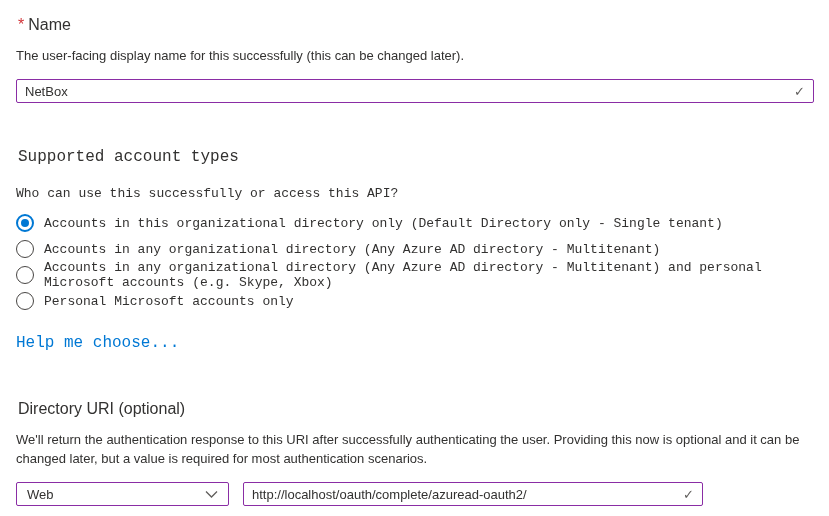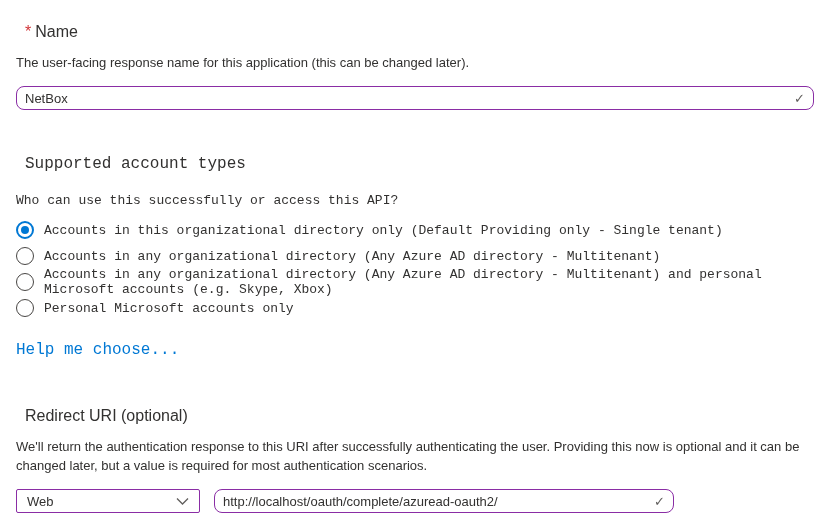--- a/index.html
+++ b/index.html
@@ -14,37 +14,37 @@
     height: 516px;
     position: relative;
     padding: 12px 15px 0 16px;
     background: #ffffff;
     overflow: hidden;
   }
   .section-title {
     font-size: 16px;
     font-weight: 400;
     color: #323130;
-    margin: 9px;
+    margin: 2px;
     line-height: 21px;
   }
   .required-marker { color: #d13438; margin-right: 4px; }
   .desc {
     font-size: 13px;
     line-height: 19px;
     margin: 11px 0 0 0;
     color: #323130;
     max-width: 798px;
   }
   .input-wrap { position: relative; margin-top: 14px; width: 798px; }
   .text-input {
     width: 100%;
     height: 24px;
     border: 1px solid #8A2DA5;
-    border-radius: 8px;
+    border-radius: 2px;
     padding: 0 28px 0 8px;
     font-family: "Liberation Sans", sans-serif;
     font-size: 13px;
     color: #323130;
     outline: none;
     background: #fff;
   }
   .valid-check {
     position: absolute;
     right: 9px;
@@ -87,21 +87,21 @@
     display: inline-block;
     margin-top: 20px;
     font-size: 16px;
     color: #0078d4;
     text-decoration: none;
     cursor: pointer;
   }
   .section-redirect { margin-top: 46px; }
   .controls-row { display: flex; gap: 14px; margin-top: 14px; }
   .select-box {
-    width: 184px;
+    width: 213px;
     height: 24px;
     border: 1px solid #8A2DA5;
     border-radius: 2px;
     display: flex;
     align-items: center;
     justify-content: space-between;
     padding: 0 10px;
     font-size: 13px;
     color: #323130;
     cursor: pointer;
@@ -110,55 +110,55 @@
   .uri-wrap { position: relative; width: 460px; margin-top: 0; }
   .chevron-icon { display: flex; align-items: center; }
 </style>
 </head>
 <body>
 
 <div class="page">
 
   <h2 class="section-title"><span class="required-marker">*</span><span>Name</span></h2>
 
-  <p class="desc">The user-facing response name for this application (this can be changed later).</p>
+  <p class="desc">The user-facing display name for this successfully (this can be changed later).</p>
 
   <div class="input-wrap">
     <input class="text-input" type="text" value="NetBox" style="">
     <span class="valid-check">✓</span>
   </div>
 
   <div class="section-accounts">
     <h2 class="section-title">Supported account types</h2>
     <p class="desc question">Who can use this successfully or access this API?</p>
 
     <div class="radio-list">
         <div class="radio-row selected">
           <span class="radio-circle"></span>
-          <span class="radio-label">Accounts in this organizational directory only (Default Providing only - Single tenant)</span>
+          <span class="radio-label">Accounts in this organizational directory only (Default Directory only - Single tenant)</span>
         </div>
         <div class="radio-row">
           <span class="radio-circle"></span>
           <span class="radio-label">Accounts in any organizational directory (Any Azure AD directory - Multitenant)</span>
         </div>
         <div class="radio-row">
           <span class="radio-circle"></span>
           <span class="radio-label">Accounts in any organizational directory (Any Azure AD directory - Multitenant) and personal Microsoft accounts (e.g. Skype, Xbox)</span>
         </div>
         <div class="radio-row">
           <span class="radio-circle"></span>
           <span class="radio-label">Personal Microsoft accounts only</span>
         </div>
       </div>
 
     <a class="help-link" href="#">Help me choose...</a>
   </div>
 
   <div class="section-redirect">
-    <h2 class="section-title">Redirect URI (optional)</h2>
+    <h2 class="section-title">Directory URI (optional)</h2>
     <p class="desc">We'll return the authentication response to this URI after successfully authenticating the user. Providing this now is optional and it can be changed later, but a value is required for most authentication scenarios.</p>
 
     <div class="controls-row">
       <div class="select-box">
         <span>Web</span>
         <span class="chevron-icon">
           <svg width="13" height="9" viewBox="0 0 13 9">
             <path d="M1 1.5 L6.5 7 L12 1.5" fill="none" stroke="#605e5c" stroke-width="1.3"></path>
           </svg>
         </span>

